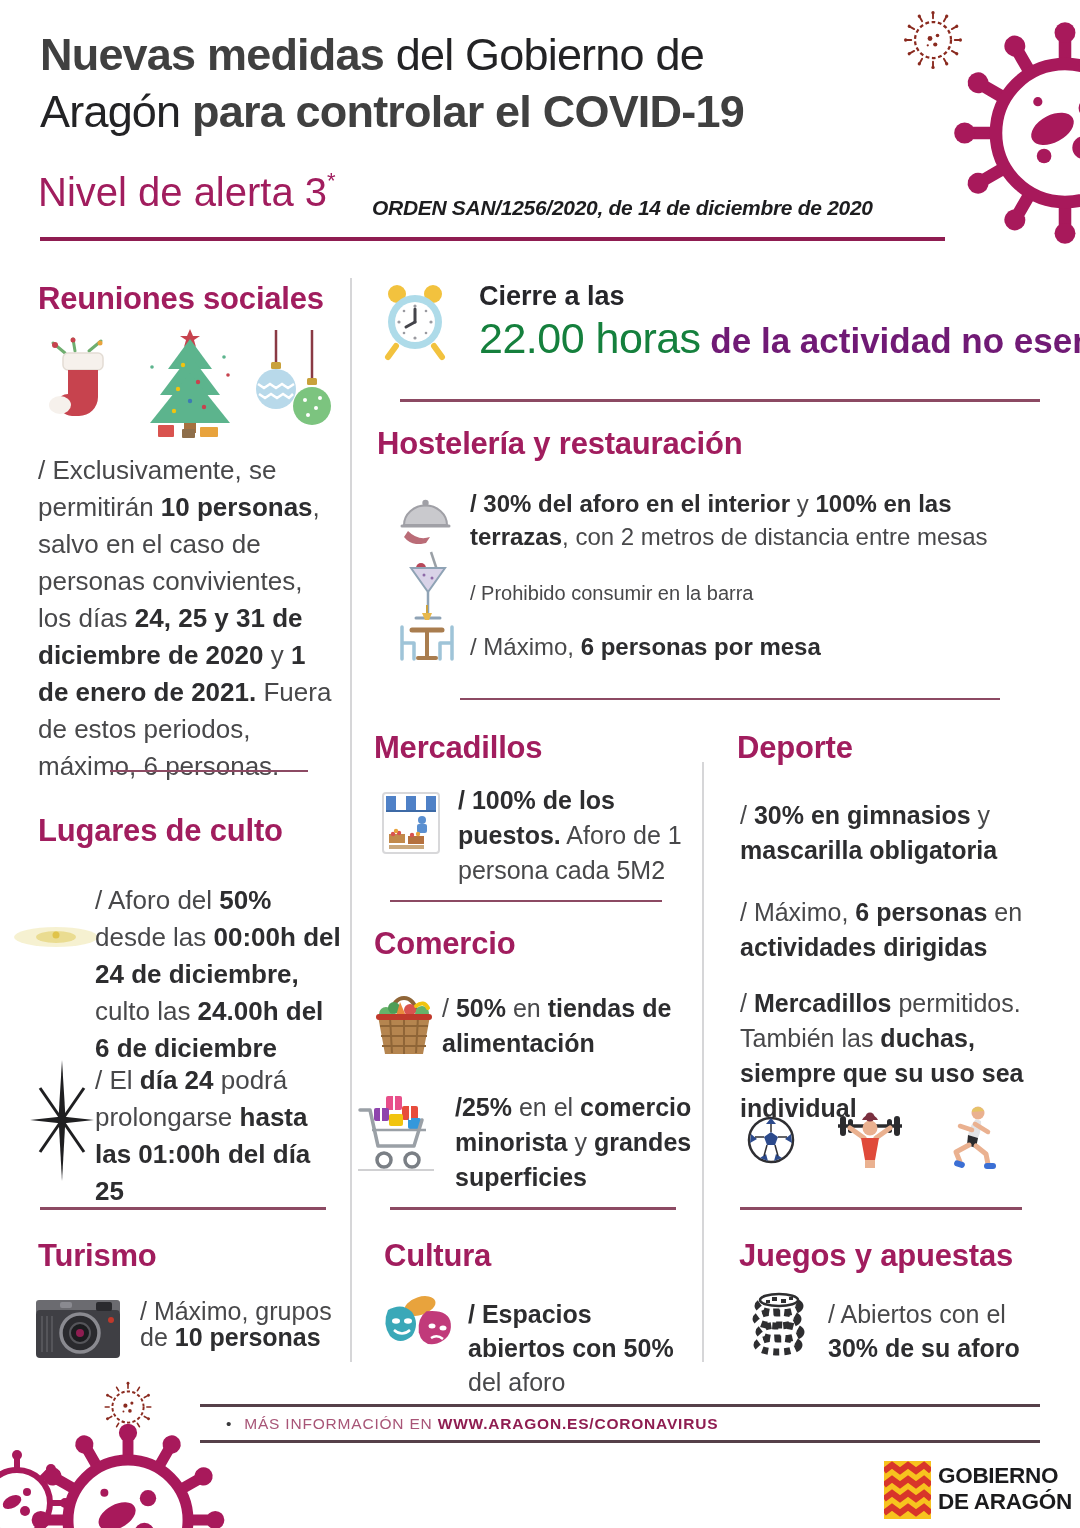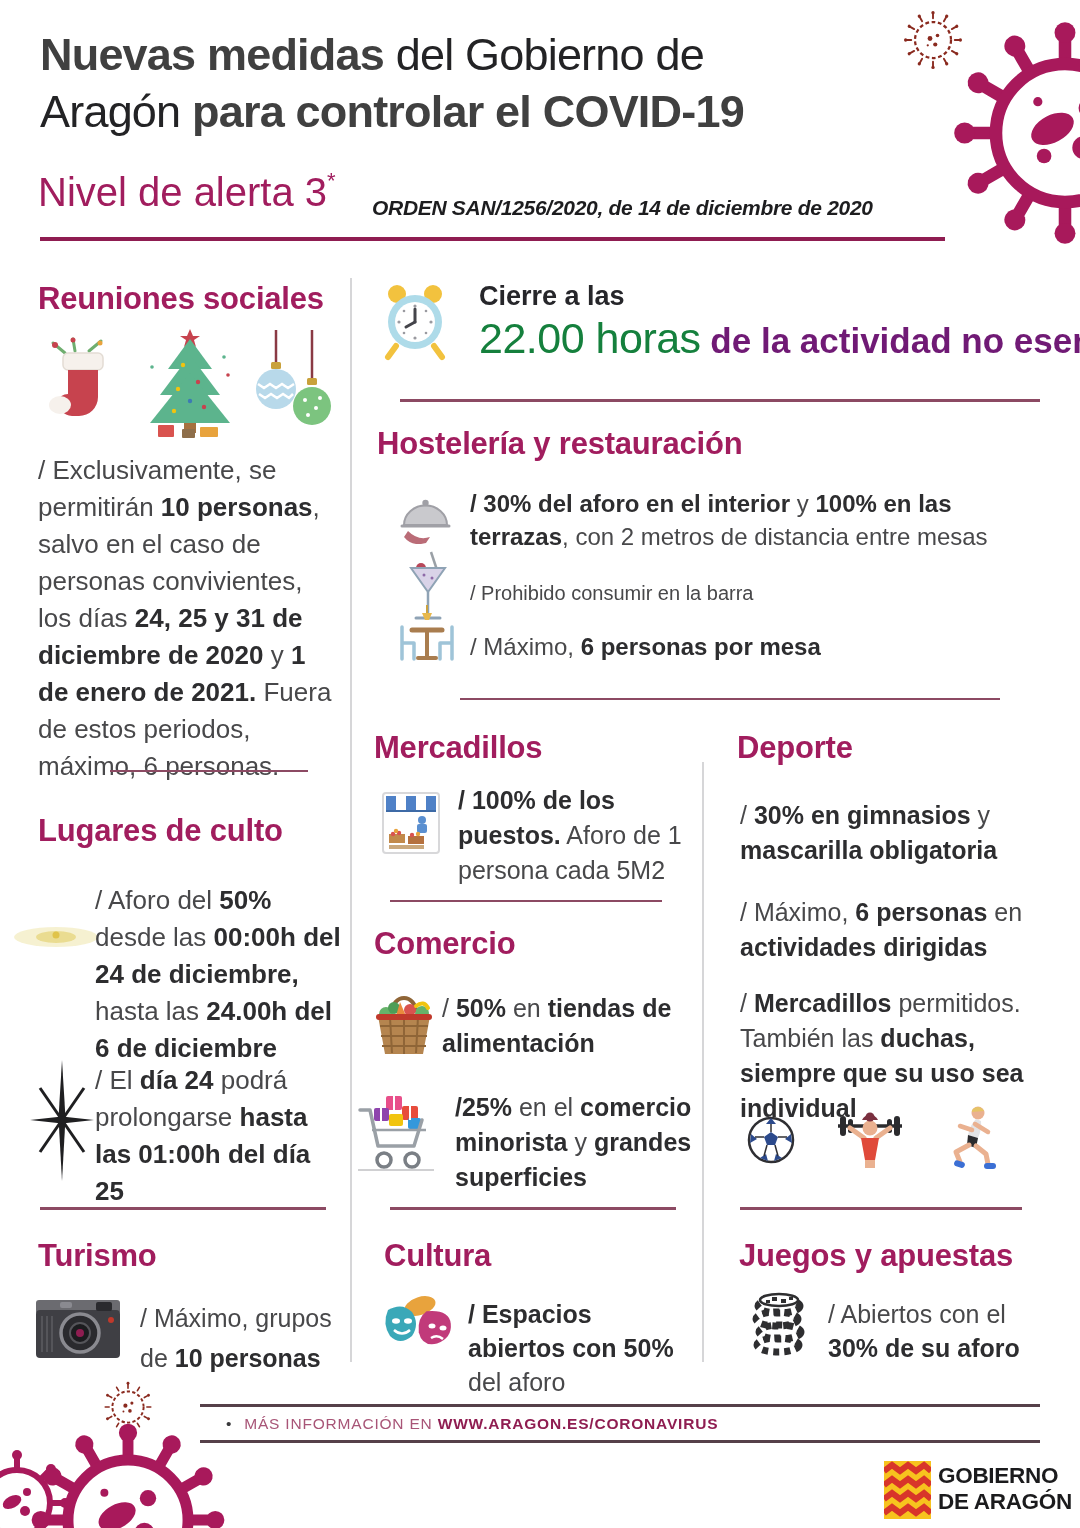--- a/index.html
+++ b/index.html
@@ -396,21 +396,21 @@
   <div class="abs hr" style="left:740px;top:1207px;width:282px;height:2.5px"></div>
 
   <div class="abs sec-title" style="left:38px;top:813px">Lugares de culto</div>
   <div class="abs" style="left:12px;top:905px;width:88px;height:64px">
     <svg viewBox="0 0 88 64" width="100%" height="100%">
       <ellipse cx="44" cy="32" rx="42" ry="10" fill="#f3ecc2" opacity="0.75"></ellipse>
       <ellipse cx="44" cy="32" rx="20" ry="6" fill="#e9d989" opacity="0.9"></ellipse>
       <circle cx="44" cy="30" r="3.5" fill="#e0c34a"></circle>
     </svg>
   </div>
-  <div class="abs body" style="left:95px;top:882px;width:248px;font-size:26px;line-height:37px"><span>/ Aforo del </span><span class="b">50%</span><span> desde las </span><span class="b">00:00h del 24 de diciembre,</span><span> hasta las </span><span class="b">24.00h del 6 de diciembre</span></div>
+  <div class="abs body" style="left:95px;top:882px;width:248px;font-size:26px;line-height:37px"><span>/ Aforo del </span><span class="b">50%</span><span> desde las </span><span class="b">00:00h del 24 de diciembre,</span><span> culto las </span><span class="b">24.00h del 6 de diciembre</span></div>
 
   <div class="abs" style="left:28px;top:1058px;width:68px;height:125px">
     <svg viewBox="0 0 68 125" width="100%" height="100%">
       <polygon points="34,2 37.5,60 34,123 30.5,60" fill="#1f1f21"></polygon>
       <polygon points="2,62 34,58.5 66,62 34,65.5" fill="#1f1f21"></polygon>
       <g stroke="#1f1f21" stroke-width="3">
           <line x1="12" y1="30" x2="56" y2="94"></line>
           <line x1="56" y1="30" x2="12" y2="94"></line>
         </g>
     </svg>
@@ -429,21 +429,21 @@
           <line x1="18" y1="26" x2="18" y2="62"></line>
         </g>
       <rect x="62" y="12" width="16" height="9" rx="2" fill="#2a2a2e"></rect>
       <circle cx="46" cy="43" r="19" fill="#2a2a2e" stroke="#8a8a90" stroke-width="3.5"></circle>
       <circle cx="46" cy="43" r="10" fill="#1c1c1f" stroke="#55555a" stroke-width="2"></circle>
       <circle cx="46" cy="43" r="4" fill="#8f1d51"></circle>
       <circle cx="77" cy="30" r="3" fill="#c0392b"></circle>
       <rect x="26" y="12" width="12" height="6" rx="2" fill="#8a8a90"></rect>
     </svg>
   </div>
-  <div class="abs body" style="left:140px;top:1298px;width:195px;line-height:40px"><span>/ Máximo, grupos de </span><span class="b">10 personas</span></div>
+  <div class="abs body" style="left:140px;top:1298px;width:195px;line-height:26px"><span>/ Máximo, grupos de </span><span class="b">10 personas</span></div>
 
   <div class="abs sec-title" style="left:384px;top:1238px">Cultura</div>
   <div class="abs" style="left:380px;top:1290px;width:74px;height:68px">
     <svg viewBox="0 0 74 68" width="100%" height="100%">
       <ellipse cx="40" cy="16" rx="16" ry="9" fill="#e8a33d" transform="rotate(-18 40 16)"></ellipse>
       <path d="M44,22 q22,-6 26,8 q4,14 -10,22 q-14,6 -20,-8 q-4,-14 4,-22 z" fill="#c13a7a" transform="rotate(10 50 36)"></path>
       <ellipse cx="52" cy="36" rx="3.5" ry="2.5" fill="#ffffff"></ellipse>
         <ellipse cx="63" cy="38" rx="3.5" ry="2.5" fill="#ffffff"></ellipse>
       <path d="M51,48 q6,-4 12,1" fill="none" stroke="#ffffff" stroke-width="2.5"></path>
       <path d="M8,20 q14,-8 24,2 q8,12 0,24 q-12,10 -22,0 q-8,-12 -2,-26 z" fill="#3aa8b8"></path>

